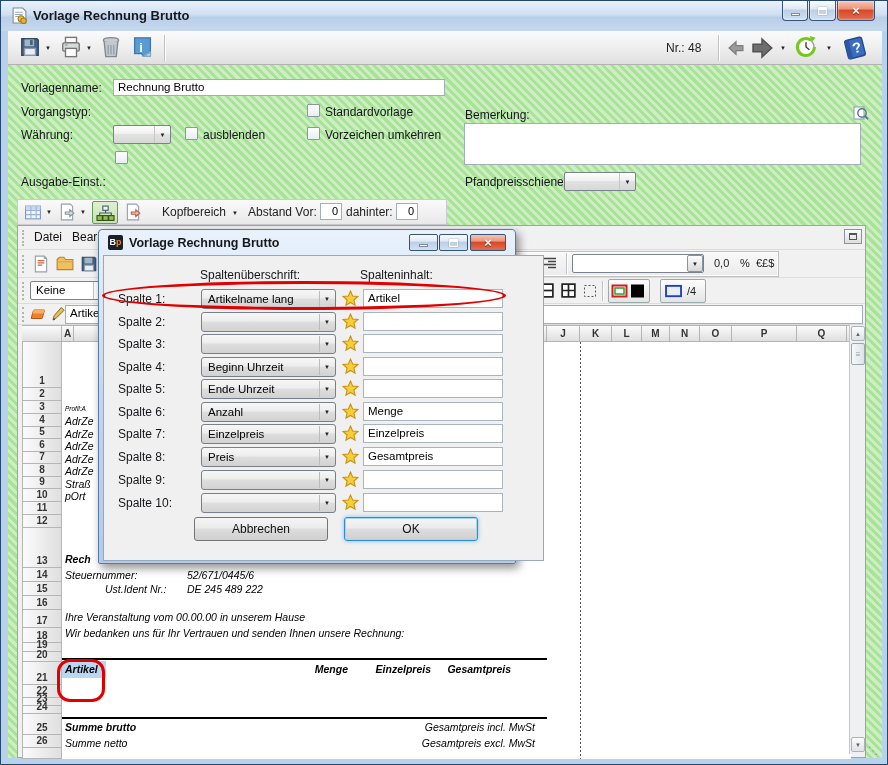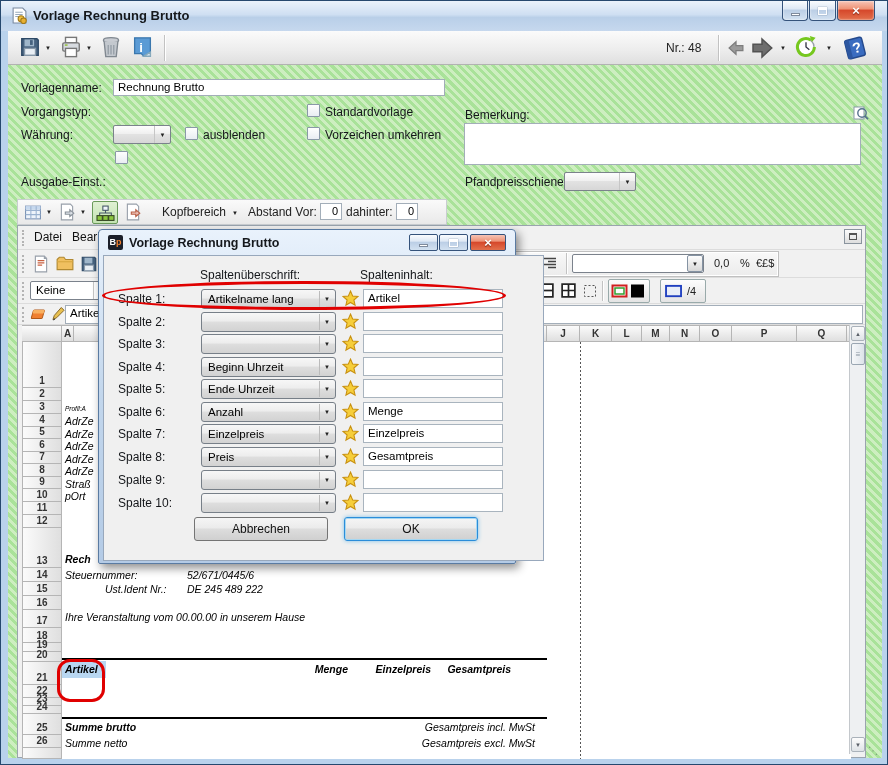--- a/index.html
+++ b/index.html
@@ -415,20 +415,21 @@
             <span class="doc" style="left: 3px; top: 136px;">Straß</span>
             <span class="doc" style="left: 3px; top: 148px;">pOrt</span>
           </div>
         <span class="doc" style="left:3px;top:60px;font-size:6.5px;">Profil:A</span>
         <span class="doc b" style="left:3px;top:211px;">Rech</span>
         <span class="doc" style="left:3px;top:227px;">Steuernummer:</span>
         <span class="doc" style="left:125px;top:227px;">52/671/0445/6</span>
         <span class="doc" style="left:3px;top:241px;margin-left:40px;">Ust.Ident Nr.:</span>
         <span class="doc" style="left:125px;top:241px;">DE 245 489 222</span>
         <span class="doc" style="left:3px;top:269px;">Ihre Veranstaltung vom 00.00.00 in unserem Hause</span>
+        <span class="doc" style="left:3px;top:285px;">Wir bedanken uns für Ihr Vertrauen und senden Ihnen unsere Rechnung:</span>
         <span class="hline" style="left:0;top:316px;width:485px;height:2px;"></span>
         <span class="selcell" style="left:0;top:319px;width:44px;height:17px;"></span>
         <span class="doc b" style="left:3px;top:321px;">Artikel</span>
         <span class="doc b r" style="left:206px;top:321px;width:80px;">Menge</span>
         <span class="doc b r" style="left:259px;top:321px;width:110px;">Einzelpreis</span>
         <span class="doc b r" style="left:339px;top:321px;width:110px;">Gesamtpreis</span>
         <span class="hline" style="left:0;top:375px;width:485px;height:2px;"></span>
         <span class="doc b" style="left:3px;top:379px;">Summe brutto</span>
         <span class="doc r" style="left:333px;top:379px;width:140px;">Gesamtpreis incl. MwSt</span>
         <span class="doc" style="left:3px;top:395px;">Summe netto</span>

